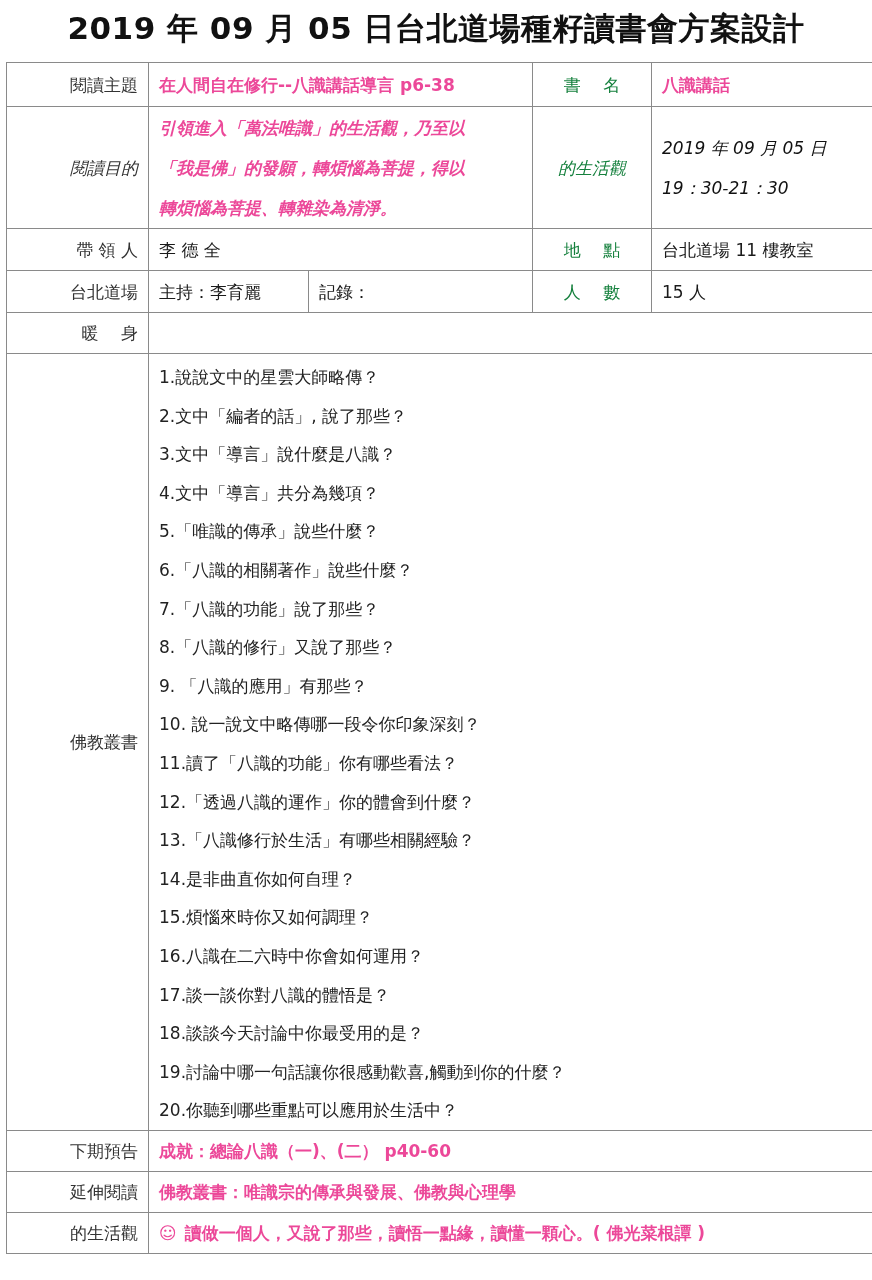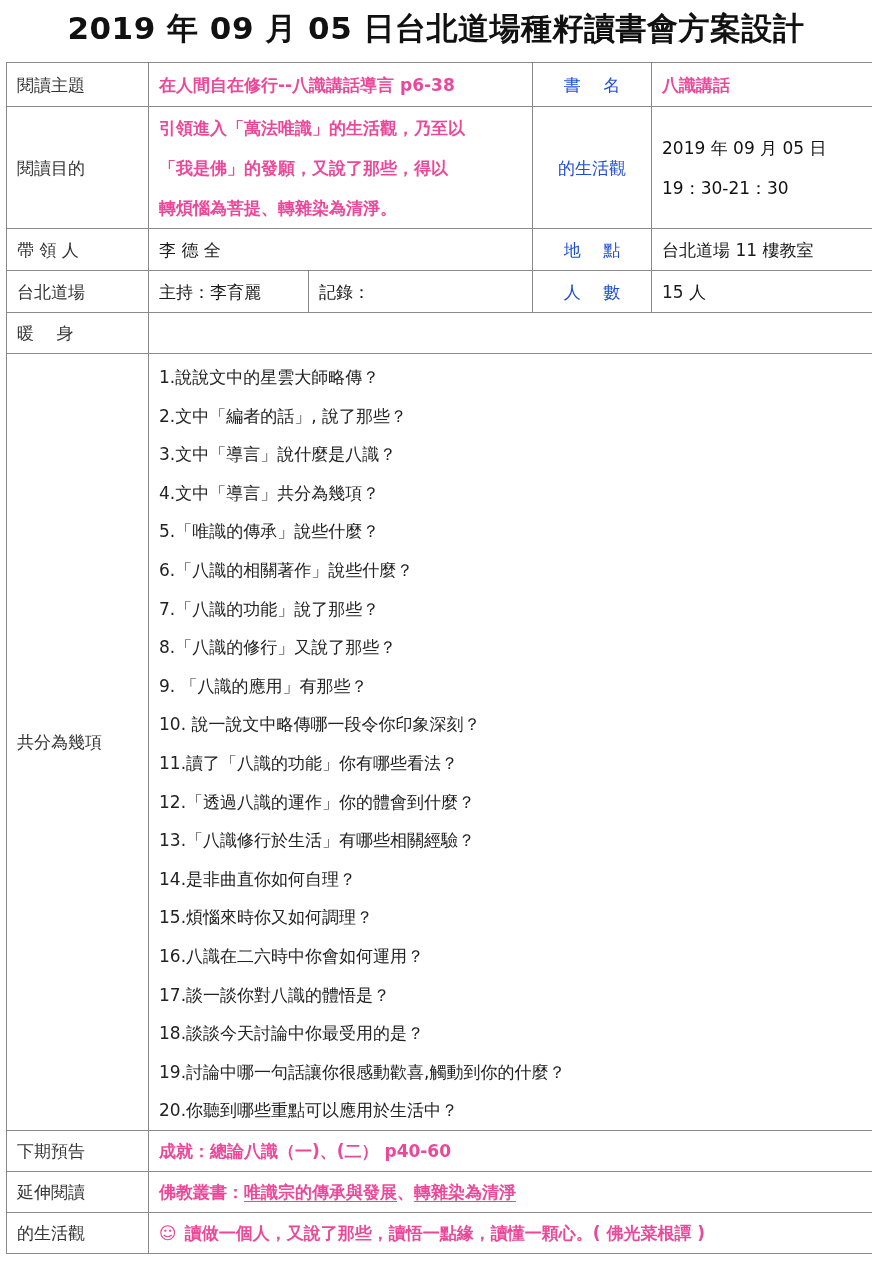--- a/index.html
+++ b/index.html
@@ -4,28 +4,28 @@
 <style>
   html, body { margin: 0; padding: 0; background: #ffffff; }
   body { width: 872px; height: 1280px; position: relative; overflow: hidden;
          font-family: "DejaVu Sans", "Liberation Sans", sans-serif; color: #1a1a1a; }
   .title { position: absolute; left: 0; top: 8px; width: 872px; text-align: center;
            font-size: 31px; font-weight: bold; letter-spacing: 0.5px; color: #111; }
   table.plan { position: absolute; left: 6px; top: 62px; width: 880px;
                border-collapse: collapse; table-layout: fixed; }
   table.plan td { border: 1px solid #8a8a8a; padding: 0 10px; vertical-align: middle;
                   font-size: 17px; line-height: 40px; }
-  td.lbl { color: #333; font-weight: normal; }
-  td.ctr { text-align: center; color: #1d4ed8; }
+  td.lbl { color: #333; font-weight: normal; text-align: right; }
+  td.ctr { text-align: center; color: #15803d; }
   .bold { font-weight: bold; color: #ec4899; }
   td.top { vertical-align: top; padding-top: 0; }
-  .ml { line-height: 40px; }
+  .ml { line-height: 40px; font-style: italic; }
   ul.q { list-style: none; margin: 0; padding: 4px 0 0 0; }
   ul.q li { line-height: 38.6px; font-size: 17px; color: #222; }
-  .u { text-decoration: underline; text-underline-offset: 3px; margin-top: 20px; }
+  .u { text-underline-offset: 3px; margin-top: 20px; }
 </style>
 </head>
 <body>
 
 <div class="title">2019 年 09 月 05 日台北道場種籽讀書會方案設計</div>
 
 <table class="plan">
   <colgroup>
     <col style="width:142px">
     <col style="width:160px">
@@ -41,21 +41,21 @@
     <td class="ctr">書　 名</td>
     <td class="bold">八識講話</td>
   </tr>
 
   <tr style="height:122px">
     <td class="lbl top">
       <div class="ml">閱讀目的</div>
     </td>
     <td colspan="2" class="bold top">
       <div class="ml">引領進入「萬法唯識」的生活觀，乃至以</div>
-      <div class="ml">「我是佛」的發願，又說了那些，得以</div>
+      <div class="ml">「我是佛」的發願，轉煩惱為菩提，得以</div>
       <div class="ml">轉煩惱為菩提、轉雜染為清淨。</div>
     </td>
     <td class="ctr top">
       <div class="ml">的生活觀</div>
     </td>
     <td class="top" style="color:#111">
       <div class="ml">2019 年 09 月 05 日</div>
       <div class="ml">19：30-21：30</div>
     </td>
   </tr>
@@ -74,21 +74,21 @@
     <td class="ctr">人　 數</td>
     <td>15 人</td>
   </tr>
 
   <tr style="height:41px">
     <td class="lbl">暖　 身</td>
     <td colspan="4"></td>
   </tr>
 
   <tr style="height:772px">
-    <td class="lbl">共分為幾項</td>
+    <td class="lbl">佛教叢書</td>
     <td colspan="4" class="top">
       <ul class="q">
         <li>1.說說文中的星雲大師略傳？</li>
         <li>2.文中「編者的話」, 說了那些？</li>
         <li>3.文中「導言」說什麼是八識？</li>
         <li>4.文中「導言」共分為幾項？</li>
         <li>5.「唯識的傳承」說些什麼？</li>
         <li>6.「八識的相關著作」說些什麼？</li>
         <li>7.「八識的功能」說了那些？</li>
         <li>8.「八識的修行」又說了那些？</li>
@@ -109,21 +109,21 @@
   </tr>
 
   <tr style="height:41px">
     <td class="lbl">下期預告</td>
     <td colspan="4" class="bold">成就：總論八識（一)、(二） p40-60</td>
   </tr>
 
   <tr style="height:41px">
     <td class="lbl">延伸閱讀</td>
     <td colspan="4" class="bold">
-      <span>佛教叢書：</span><span class="u">唯識宗的傳承與發展</span><span>、</span><span class="u">轉雜染為清淨</span>
+      <span>佛教叢書：</span><span class="u">唯識宗的傳承與發展</span><span>、</span><span class="u">佛教與心理學</span>
     </td>
   </tr>
 
   <tr style="height:41px">
     <td class="lbl">的生活觀</td>
     <td colspan="4" class="bold">
       <span style="font-weight:normal;margin-right:8px">☺</span><span>讀做一個人，又說了那些，讀悟一點緣，讀懂一顆心。( 佛光菜根譚 )</span>
     </td>
   </tr>
 </tbody>

